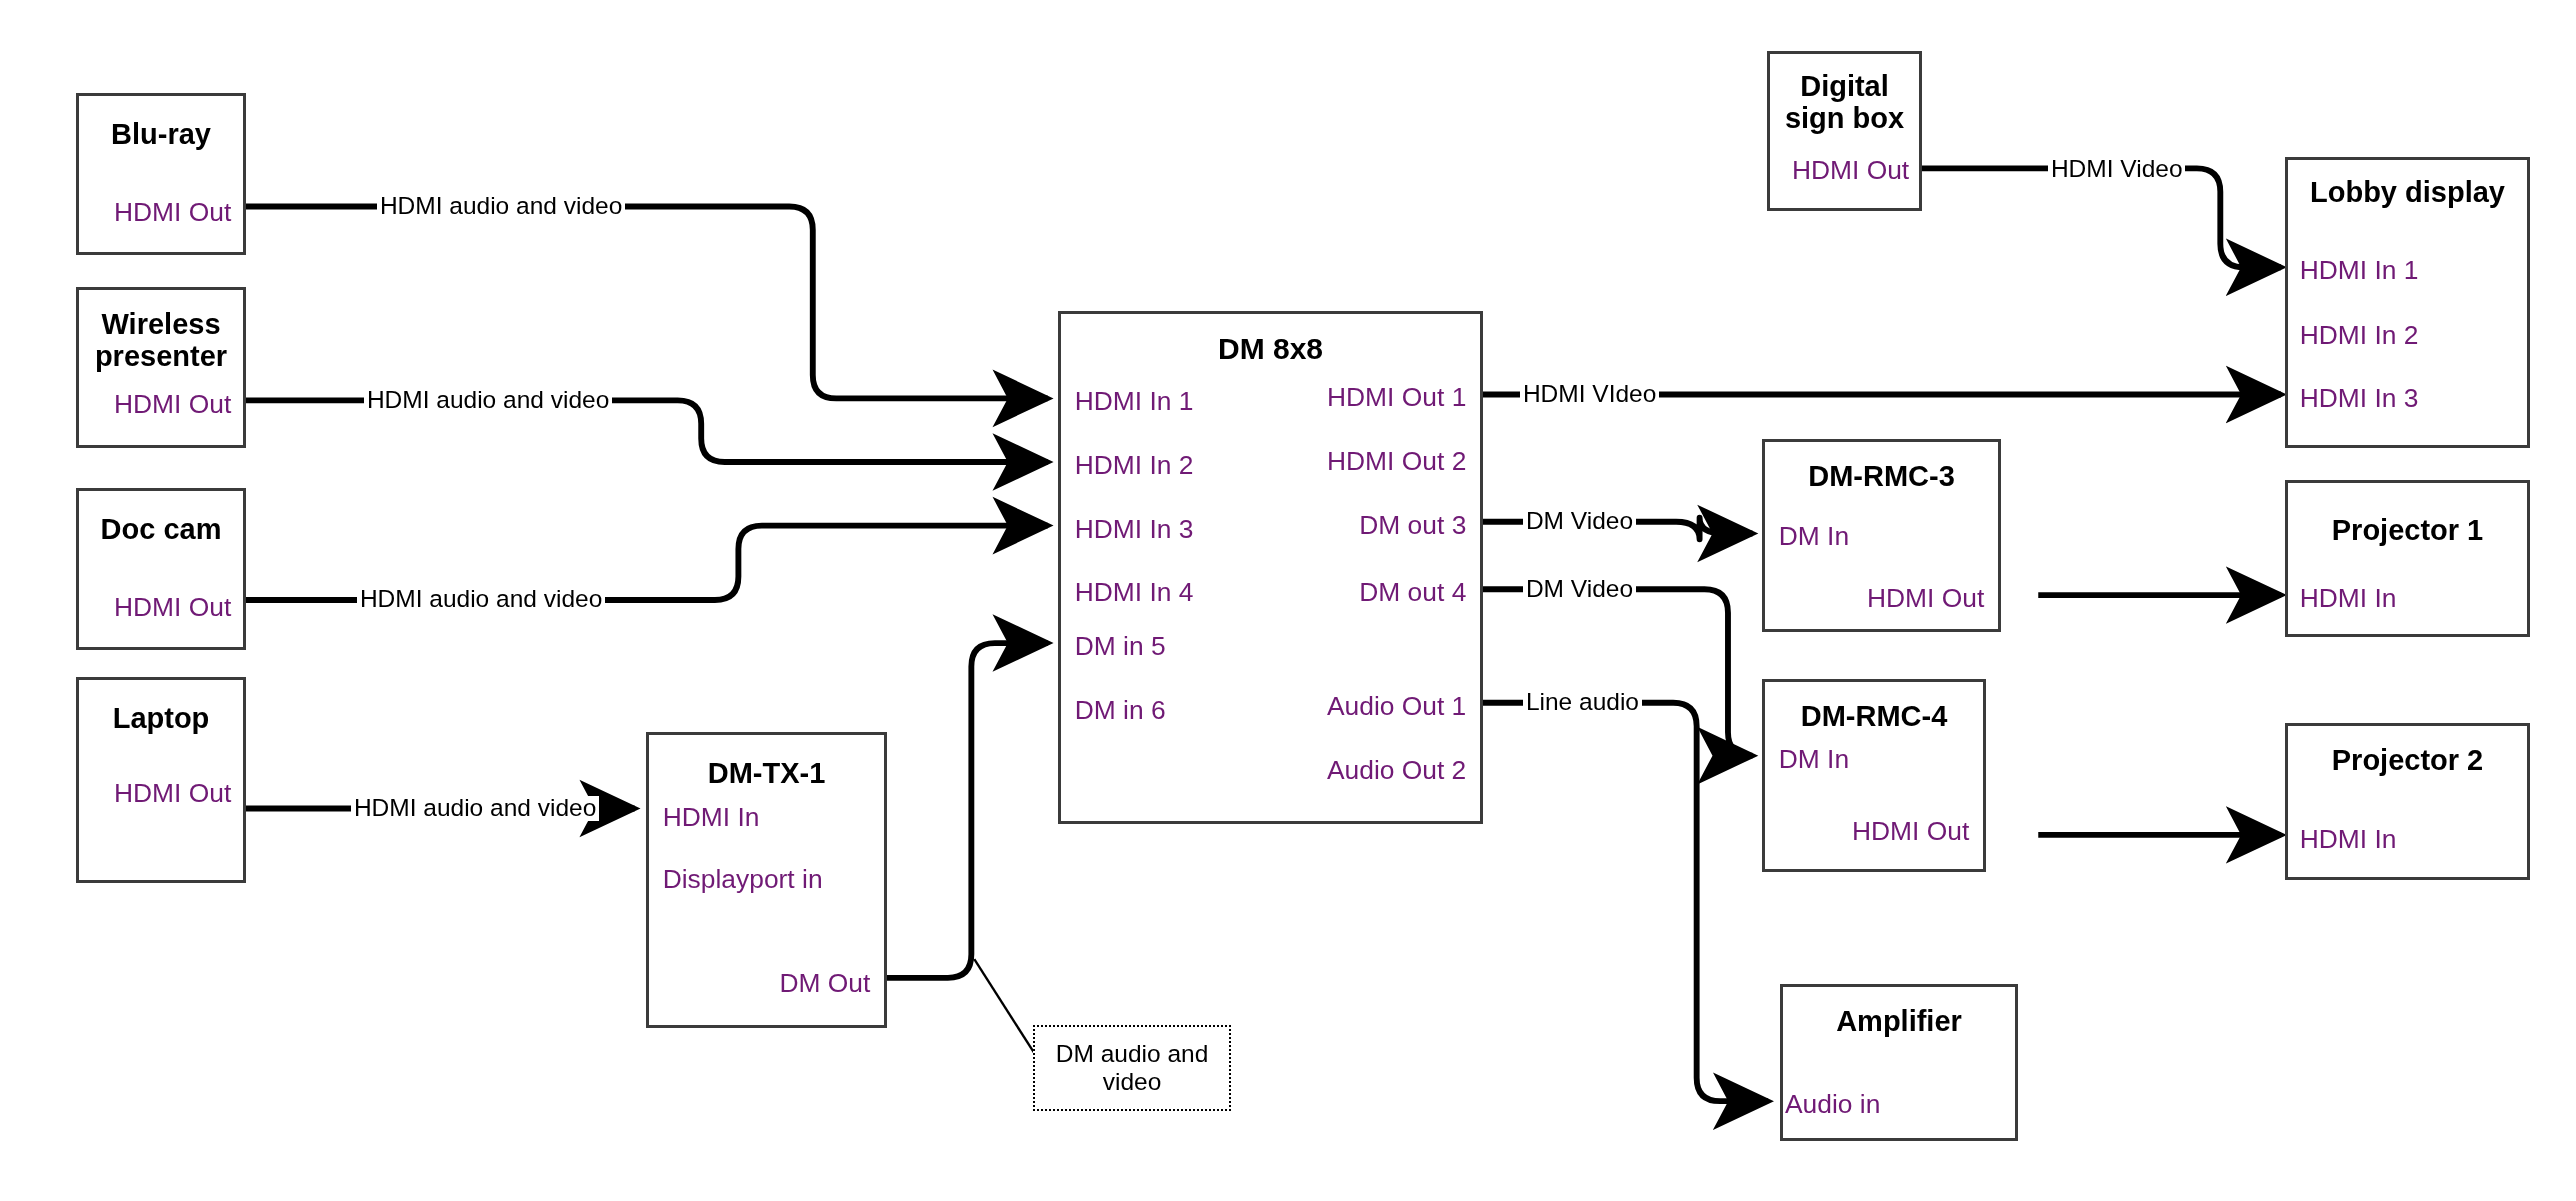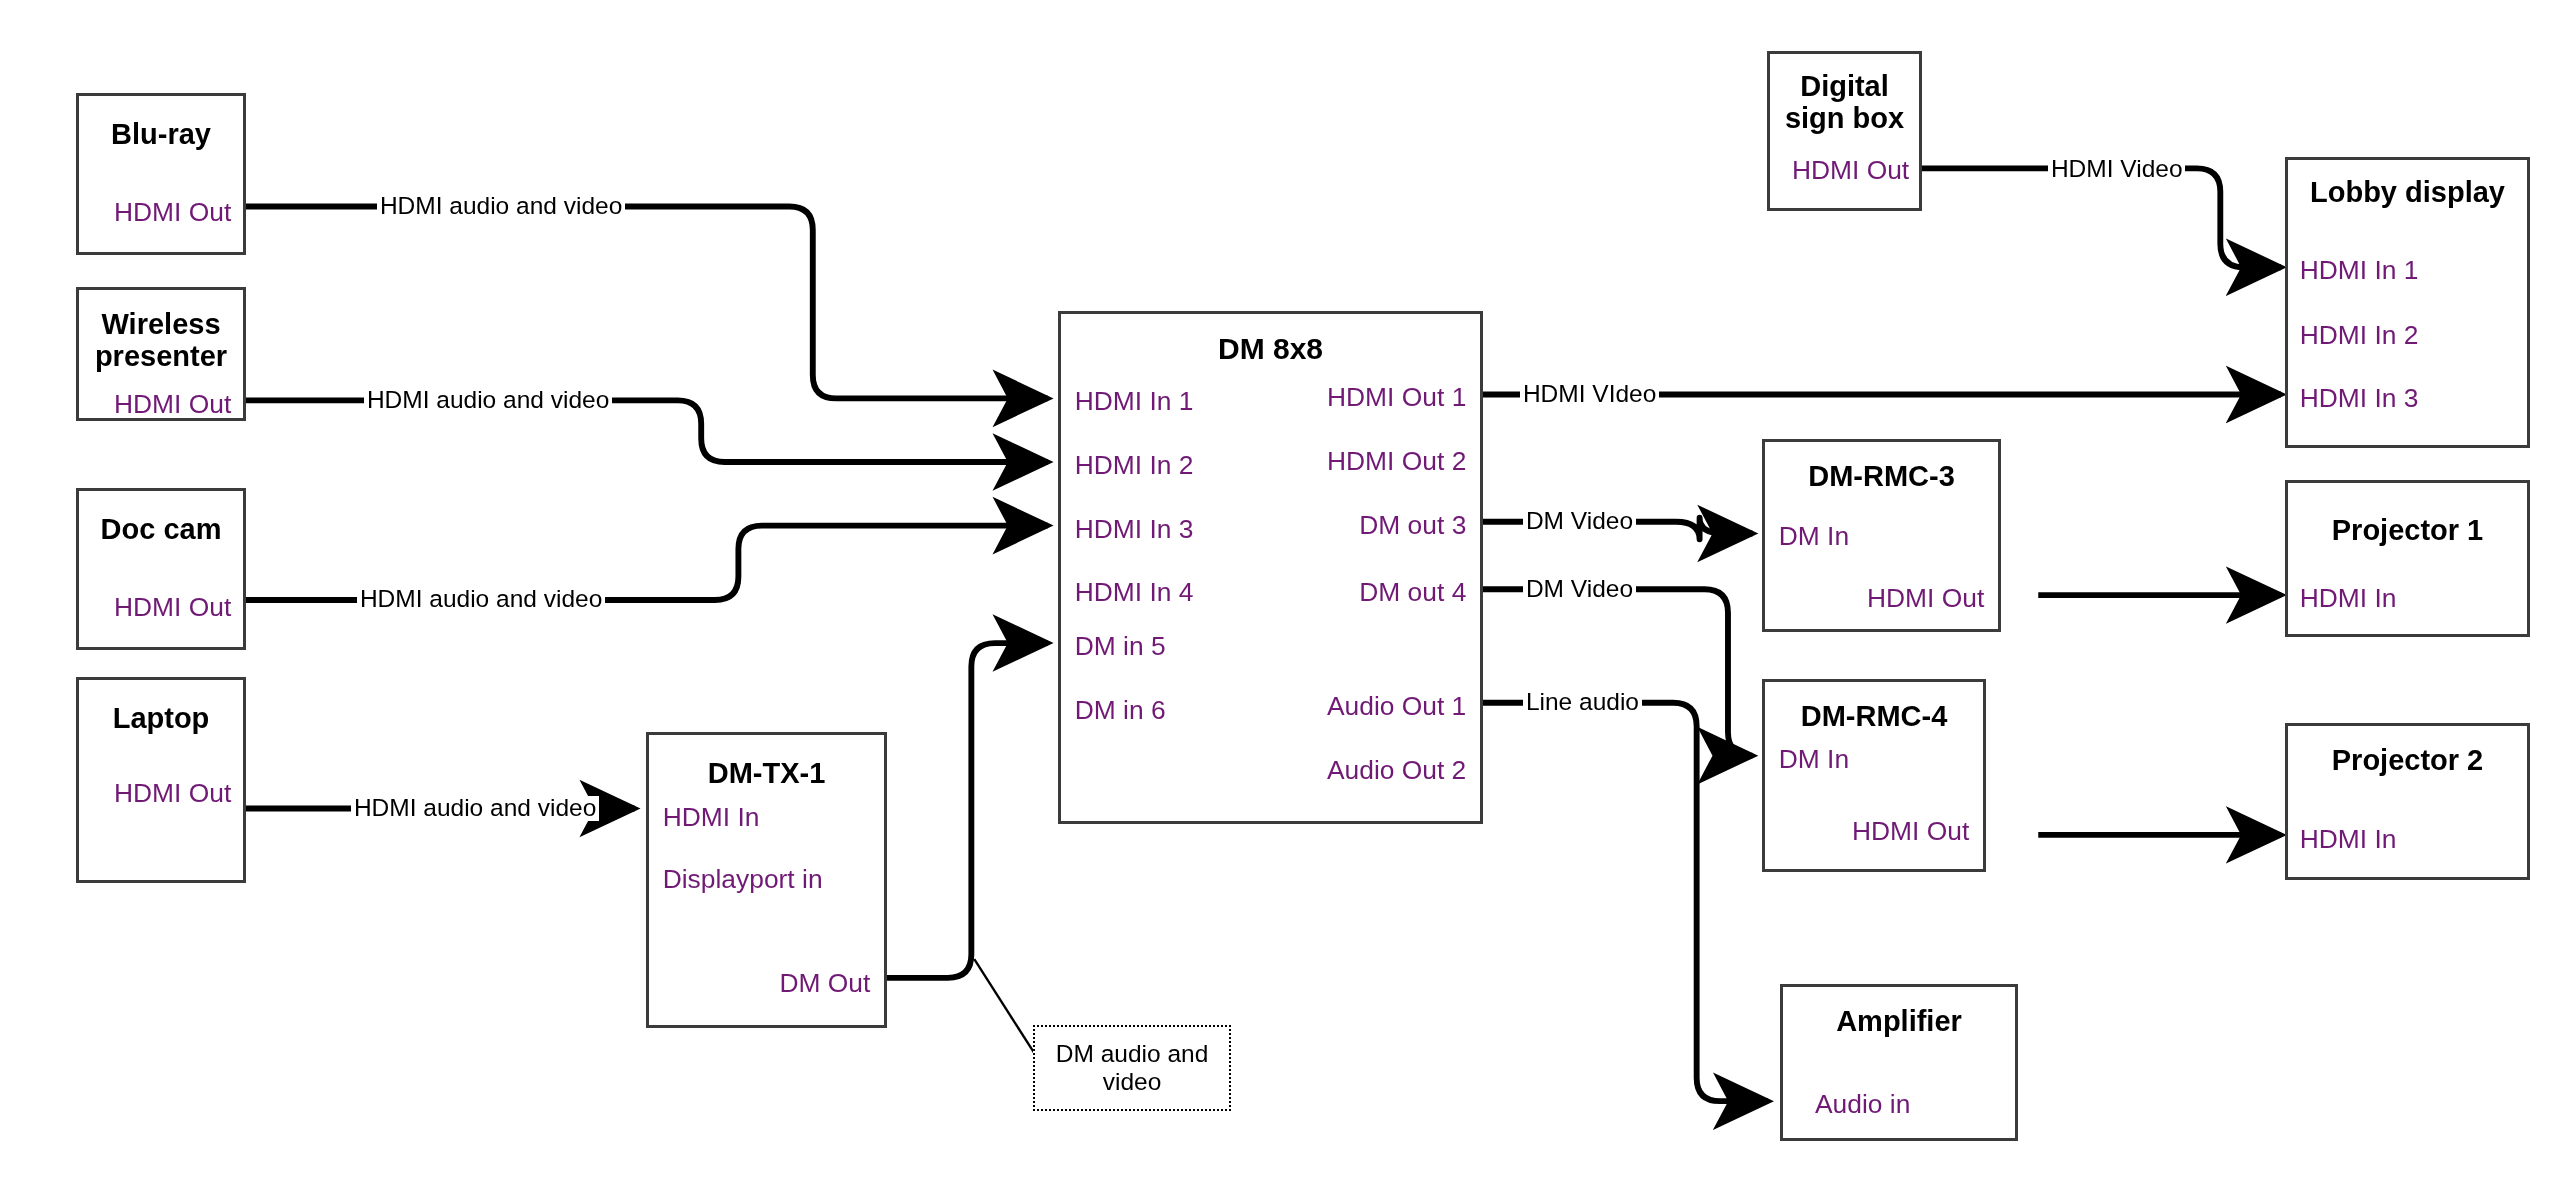--- a/index.html
+++ b/index.html
@@ -54,21 +54,21 @@
     </g>
 
     <path d="M995,980 L1057,1077" fill="none" stroke="#000" stroke-width="2.4"></path>
   </svg>
 
   <div class="node" style="left:76px;top:93px;width:170px;height:162px;">
     <div class="title" style="top:21.5px;font-size:29px;">Blu-ray</div>
     <div class="port r" style="right:11.7px;top:103px;font-size:26.4px;">HDMI Out</div>
   </div>
 
-  <div class="node" style="left:76px;top:287px;width:170px;height:134px;">
+  <div class="node" style="left:76px;top:287px;width:170px;height:161px;">
     <div class="title" style="top:17.6px;font-size:29px;padding:0 7.8px;">Wireless presenter</div>
     <div class="port r" style="right:11.7px;top:101px;font-size:26.4px;">HDMI Out</div>
   </div>
 
   <div class="node" style="left:76px;top:488px;width:170px;height:162px;">
     <div class="title" style="top:21.5px;font-size:29px;">Doc cam</div>
     <div class="port r" style="right:11.7px;top:103px;font-size:26.4px;">HDMI Out</div>
   </div>
 
   <div class="node" style="left:76px;top:677px;width:170px;height:206px;padding-left:20px;">
@@ -128,21 +128,21 @@
     <div class="port l" style="left:11.7px;top:102px;font-size:26.4px;">HDMI In</div>
   </div>
 
   <div class="node" style="left:2285px;top:723px;width:245px;height:157px;">
     <div class="title" style="top:17.6px;font-size:29px;">Projector 2</div>
     <div class="port l" style="left:11.7px;top:100px;font-size:26.4px;">HDMI In</div>
   </div>
 
   <div class="node" style="left:1780px;top:984px;width:238px;height:157px;">
     <div class="title" style="top:17.6px;font-size:29px;">Amplifier</div>
-    <div class="port l" style="left:32px;top:104px;font-size:26.4px;">Audio in</div>
+    <div class="port l" style="left:2px;top:104px;font-size:26.4px;">Audio in</div>
   </div>
 
   <div class="wlabel" style="left:377px;top:194px;font-size:24.5px;">HDMI audio and video</div>
   <div class="wlabel" style="left:364px;top:388px;font-size:24.5px;">HDMI audio and video</div>
   <div class="wlabel" style="left:357px;top:587px;font-size:24.5px;">HDMI audio and video</div>
   <div class="wlabel" style="left:351px;top:796px;font-size:24.5px;">HDMI audio and video</div>
   <div class="wlabel" style="left:2048px;top:157px;font-size:24.5px;">HDMI Video</div>
   <div class="wlabel" style="left:1520px;top:382px;font-size:24.5px;">HDMI VIdeo</div>
   <div class="wlabel" style="left:1523px;top:509px;font-size:24.5px;">DM Video</div>
   <div class="wlabel" style="left:1523px;top:577px;font-size:24.5px;">DM Video</div>

